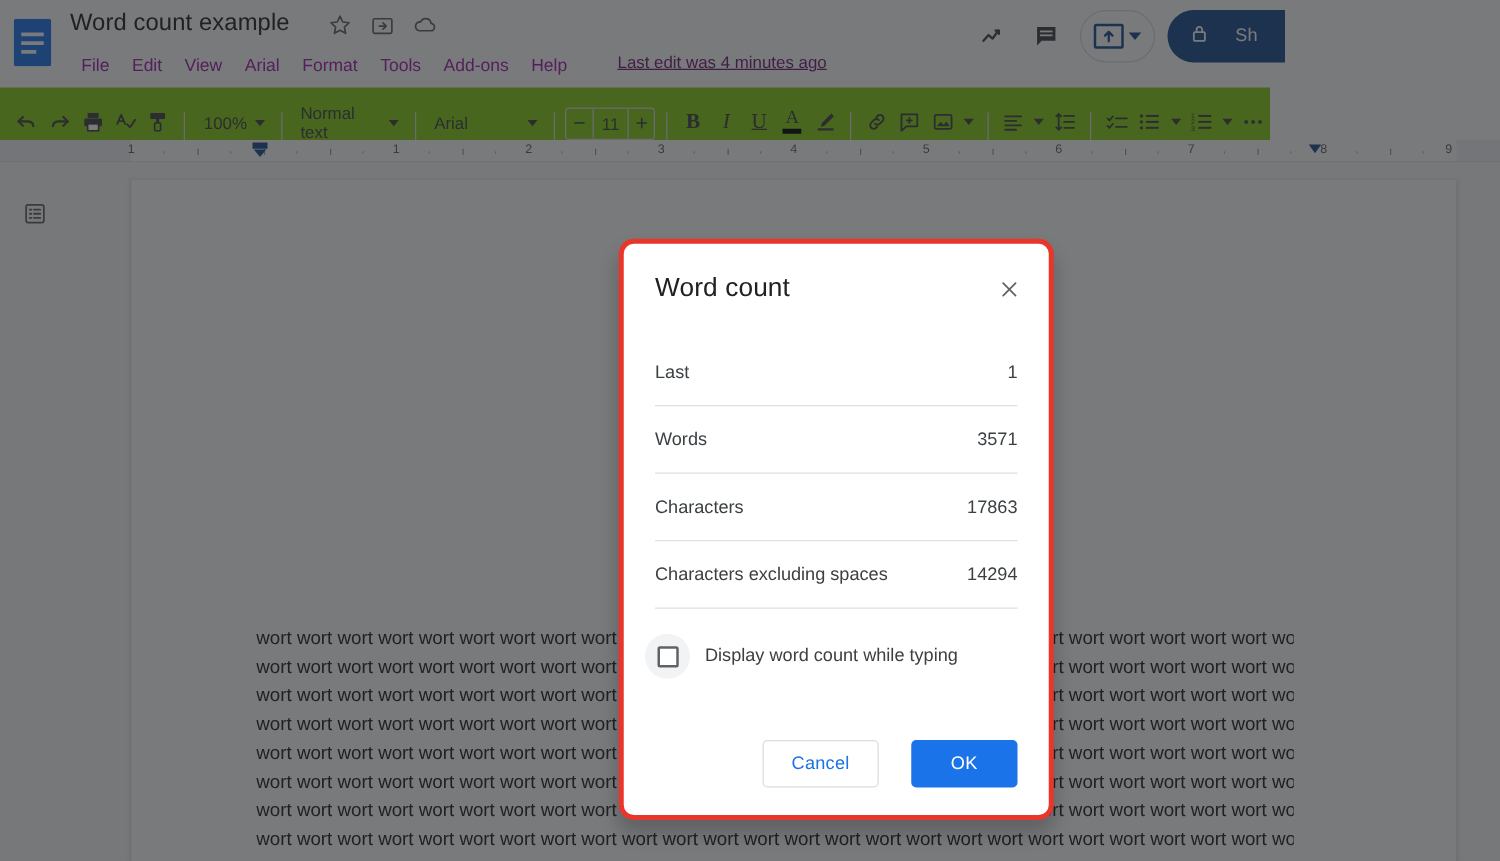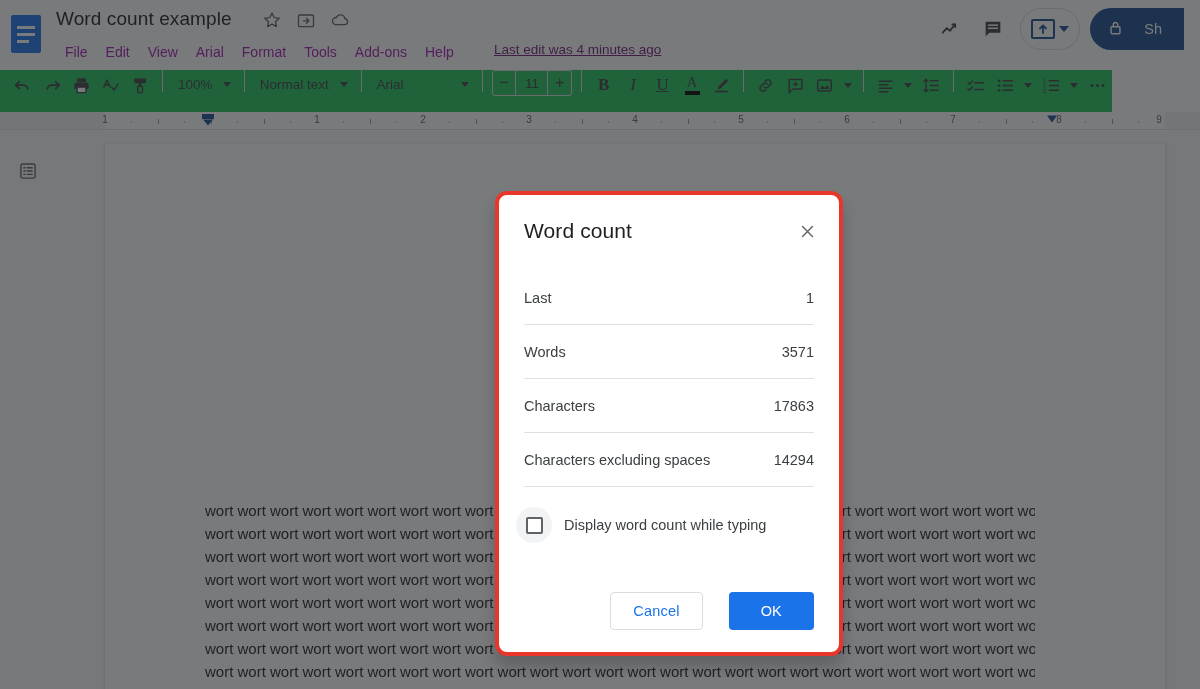--- a/index.html
+++ b/index.html
@@ -13,21 +13,21 @@
   .app {
     position: relative;
     width: 1200px; height: 689px;
     overflow: hidden;
     background: #ffffff;
   }
 
   
   .header {
     position: absolute; top: 0; left: 0;
-    width: 1184px; height: 70px;
+    width: 1028px; height: 70px;
     background: #ffffff;
     display: flex; align-items: flex-start;
   }
   .docs-logo {
     position: absolute; left: 8px; top: 12px;
     width: 36px; height: 44px;
     display: flex; align-items: center; justify-content: center;
   }
   .docs-logo svg { display: block; }
 
@@ -89,23 +89,23 @@
     background: #1a4b8c; color: #ffffff;
     border-radius: 21px 0 0 21px;
     display: flex; align-items: center; gap: 21px;
     font-size: 14.5px; font-weight: 500;
     cursor: pointer; white-space: nowrap;
   }
 
   
   .toolbar {
     position: absolute; top: 70px; left: 0;
-    width: 1112px; height: 42px;
-    background: #22c55e;
-    display: flex; align-items: flex-start;
+    width: 1016px; height: 42px;
+    background: #84cc16;
+    display: flex; align-items: flex-end;
     padding-left: 8px;
   }
   .tb-btn {
     width: 30px; height: 30px; margin: 0 1px;
     display: flex; align-items: center; justify-content: center;
     border-radius: 4px; cursor: pointer; color: #3c4043;
   }
   .tb-sep { width: 1px; height: 22px; background: #dadce0; margin: 0 7px; }
   .tb-select {
     height: 28px; display: flex; align-items: center; justify-content: space-between;

